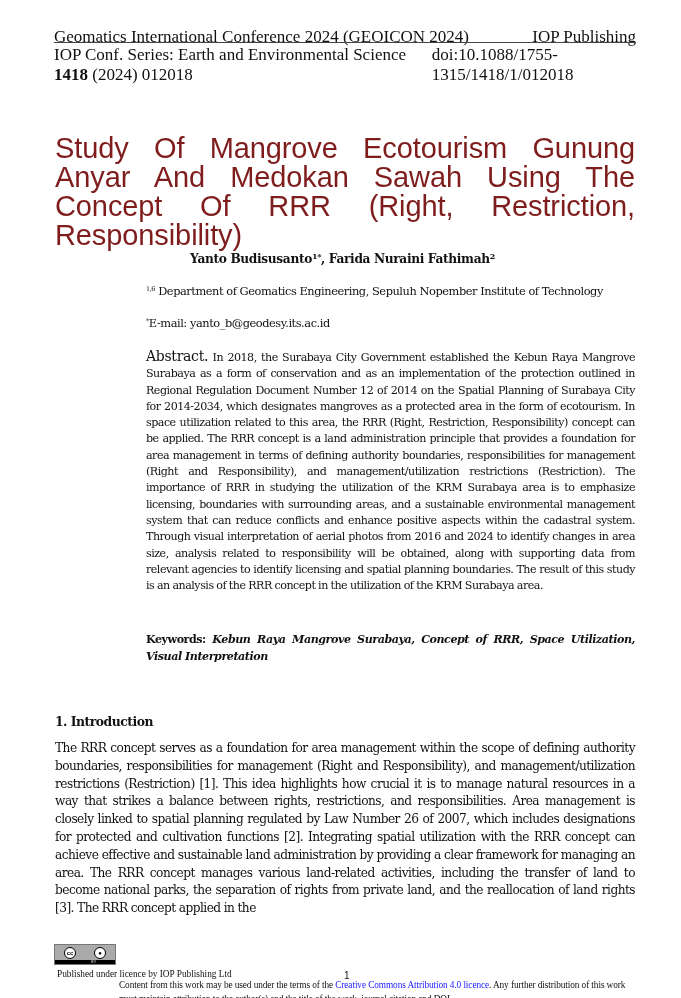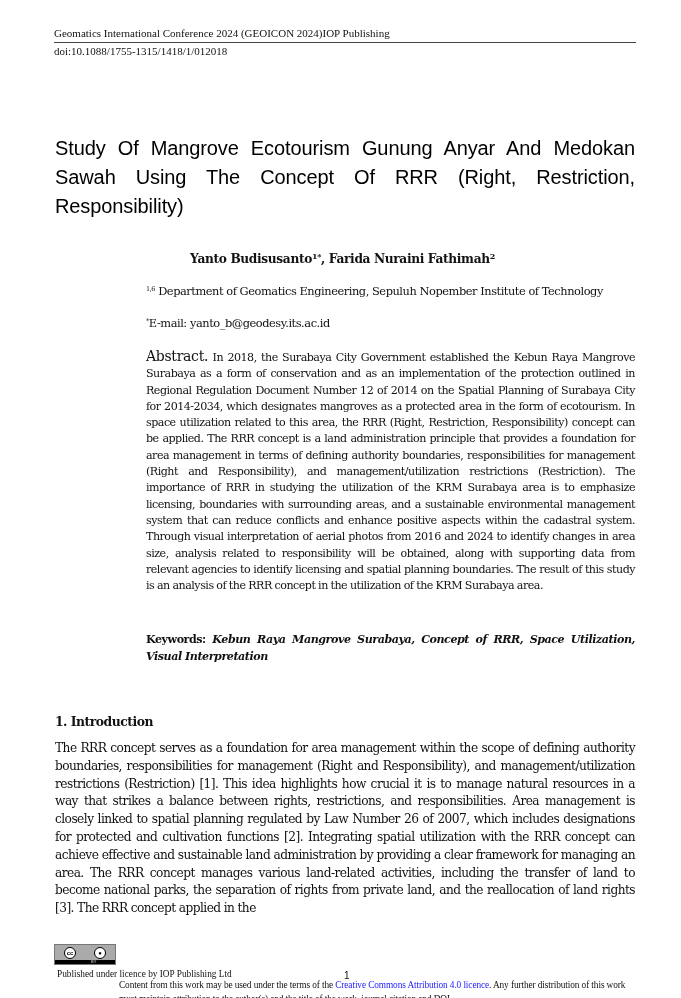--- a/index.html
+++ b/index.html
@@ -1,23 +1,23 @@
 <!DOCTYPE html>
 <html><head>
 <meta charset="utf-8">
 <style>
   html, body { margin: 0; padding: 0; background: #ffffff; }
   body { width: 681px; height: 998px; position: relative; overflow: hidden; color: #111; }
 
-  .hdr { position: absolute; left: 54px; width: 582px; font-family: "Liberation Serif", serif; font-size: 11px; display: flex; }
+  .hdr { position: absolute; left: 54px; width: 582px; font-family: "Liberation Serif", serif; font-size: 17px; display: flex; justify-content: space-between; }
   .hdr1 { top: 27px; }
   .hdr-rule { position: absolute; left: 54px; top: 42px; width: 582px; height: 0; border-top: 1px solid #444; }
   .hdr2 { top: 45px; }
 
-  .title { position: absolute; left: 55px; top: 134px; width: 580px; font-family: "Liberation Sans", sans-serif; font-size: 20px; line-height: 29px; text-align: justify; text-align-last: left; color: #000000; letter-spacing: -0.1px; }
+  .title { position: absolute; left: 55px; top: 134px; width: 580px; font-family: "Liberation Sans", sans-serif; font-size: 29px; line-height: 29px; text-align: justify; text-align-last: left; color: #7f1d1d; letter-spacing: -0.1px; }
 
   .block { position: absolute; left: 146px; width: 489px; font-family: "DejaVu Serif", serif; }
   .authors { top: 251px; font-size: 12.2px; font-weight: bold; letter-spacing: -0.35px; margin-left: 44px; }
   .authors sup { font-size: 8px; vertical-align: 4px; }
   .affil { top: 284px; font-size: 11.4px; letter-spacing: -0.45px; }
   .affil sup, .email sup { font-size: 6.5px; vertical-align: 4px; }
   .email { top: 316px; font-size: 11.4px; letter-spacing: -0.45px; }
 
   .abstract { top: 348px; font-size: 11.1px; line-height: 16.3px; text-align: justify; letter-spacing: -0.5px; word-spacing: -0.3px; }
   .abstract .lbl { font-weight: normal; font-size: 14px; letter-spacing: -0.3px; }
@@ -40,20 +40,21 @@
 </style>
 </head>
 <body>
 
 <div class="hdr hdr1">
   <span>Geomatics International Conference 2024 (GEOICON 2024)</span>
   <span>IOP Publishing</span>
 </div>
 <div class="hdr-rule"></div>
 <div class="hdr hdr2">
+  <span><span>IOP Conf. Series: Earth and Environmental Science </span><b>1418</b><span> (2024) 012018</span></span>
   <span>doi:10.1088/1755-1315/1418/1/012018</span>
 </div>
 
 <div class="title">Study Of Mangrove Ecotourism Gunung Anyar And Medokan Sawah Using The Concept Of RRR (Right, Restriction, Responsibility)</div>
 
 <div class="block authors"><span>Yanto Budisusanto</span><sup>1*</sup><span>, </span><span>Farida Nuraini Fathimah</span><sup>2</sup></div>
 
 <div class="block affil"><sup>1,6</sup><span> Department of Geomatics Engineering, Sepuluh Nopember Institute of Technology</span></div>
 
 <div class="block email"><sup>*</sup><span>E-mail: yanto_b@geodesy.its.ac.id</span></div>

